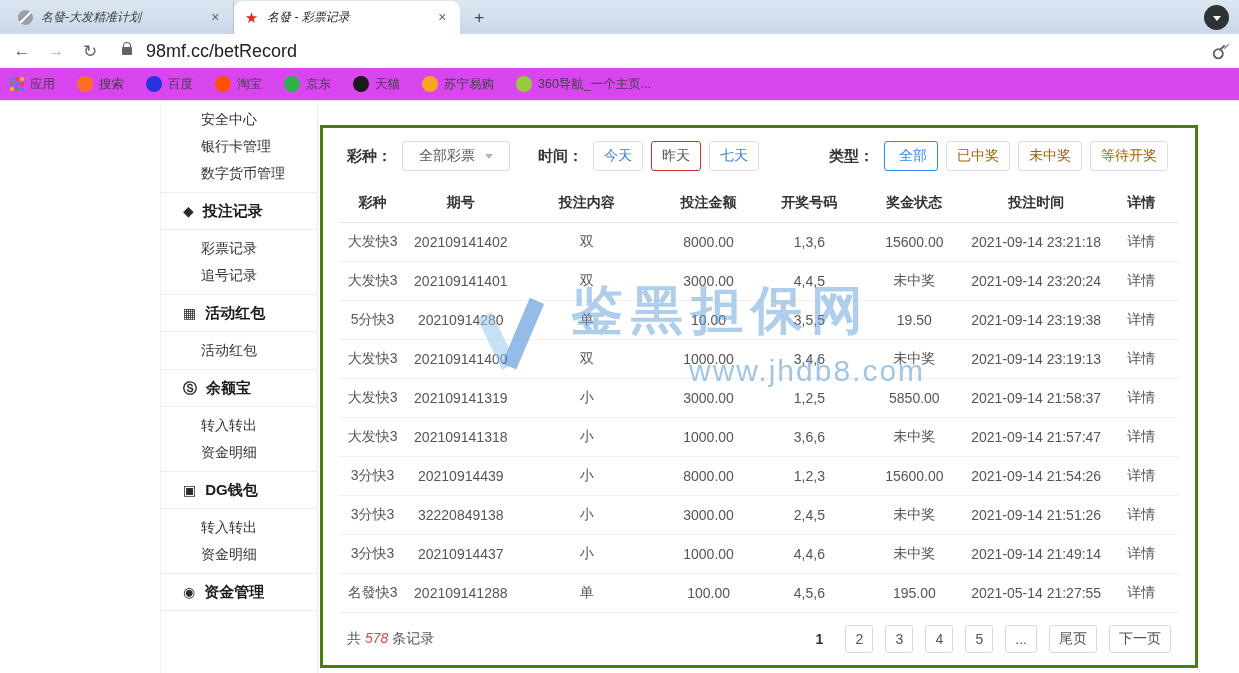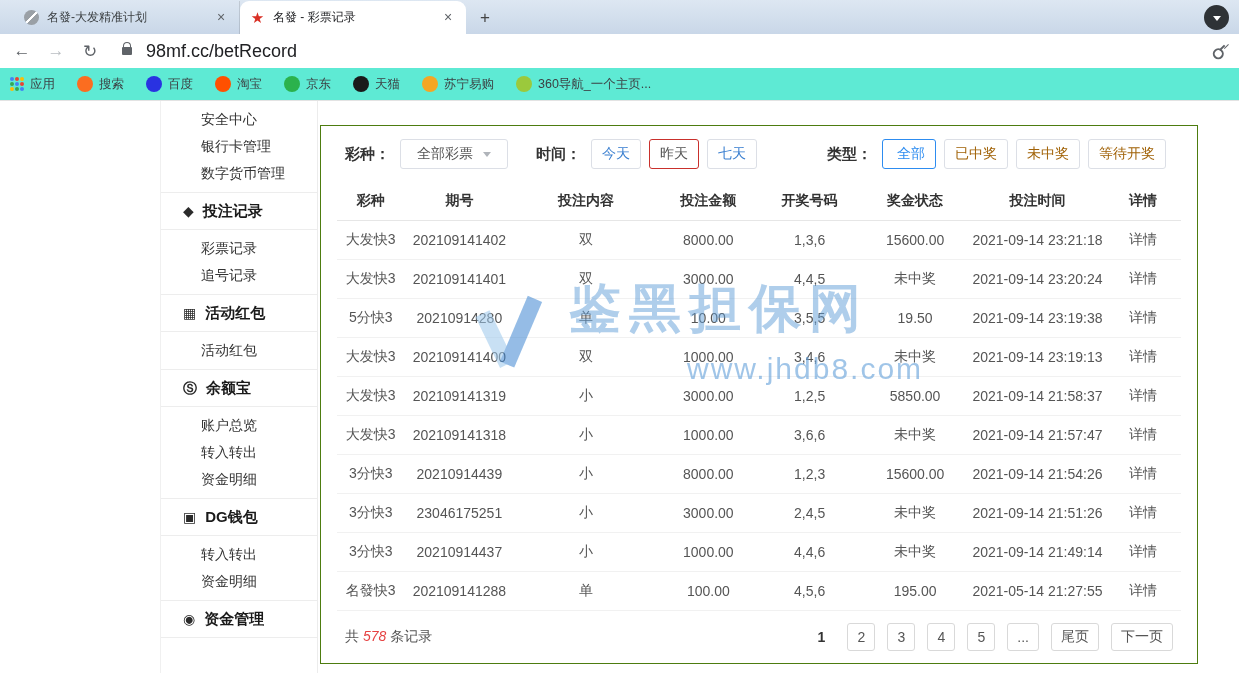--- a/index.html
+++ b/index.html
@@ -2,21 +2,21 @@
 <html style="--link: #3a8ee6; --red: #e64242; --blue-sel: #2d8cf0; --red-sel: #c9302c;"><head>
 <meta charset="utf-8">
 <style>
   * { margin:0; padding:0; box-sizing:border-box; }
   html,body { width:1239px; height:673px; overflow:hidden; background:#fff;
     font-family:"Liberation Sans","DejaVu Sans",sans-serif; }
   .screen { width:1239px; height:673px; position:relative; }
 
   
   .tabstrip { height:34px; background:linear-gradient(180deg,#dde7f2,#c9d7e8);
-    display:flex; align-items:flex-end; padding-left:14px; }
+    display:flex; align-items:flex-end; padding-left:8px;font-style:italic; }
   .tabs { display:flex; height:33px; }
   .tab { width:226px; height:33px; display:flex; align-items:center; gap:8px;
     padding:0 10px; font-size:12px; color:#3c4043; cursor:pointer; }
   .tab:not(.active){ border-right:1px solid rgba(0,0,0,.12); }
   .tab.active { background:#fff; border-radius:9px 9px 0 0; color:#202124; border-right:none; }
   .tab-title { flex:1; white-space:nowrap; overflow:hidden; }
   .tab-close { font-size:14px; color:#5f6368; width:16px; height:16px; line-height:15px;
     text-align:center; border-radius:50%; }
   .fav { width:15px; height:15px; display:flex; align-items:center; justify-content:center; flex:none; }
   .fav.clock-gray-icon { border-radius:50%; background:#9aa0a6;
@@ -36,21 +36,21 @@
   .lock { width:10px; height:8px; background:#5f6368; border-radius:1px; position:relative; margin-left:8px; flex:none; }
   .lock::before { content:""; position:absolute; top:-5px; left:1px; width:6px; height:6px;
     border:1.6px solid #5f6368; border-bottom:none; border-radius:4px 4px 0 0; }
   .url { font-size:18px; color:#202124; flex:1; }
   .key { width:16px; height:16px; position:relative; transform:rotate(-45deg); flex:none; cursor:pointer; }
   .key::before { content:""; position:absolute; left:0; top:4px; width:7px; height:7px;
     border:2px solid #5f6368; border-radius:50%; }
   .key::after { content:""; position:absolute; left:9px; top:7px; width:7px; height:2px;
     background:#5f6368; box-shadow:4px 2px 0 -0.5px #5f6368; }
 
-  .bookmarks { height:33px; background:#5eead4; border-bottom:1px solid #e3e3e3;
+  .bookmarks { height:33px; background:#d946ef; border-bottom:1px solid #e3e3e3;
     display:flex; align-items:center; padding:0 10px; }
   .bm-list { display:flex; align-items:center; gap:22px; }
   .bm { display:flex; align-items:center; gap:6px; font-size:12.5px; color:#3c4043; cursor:pointer; }
   .fav16 { width:16px; height:16px; border-radius:50%; flex:none; }
   .fav16.apps { display:grid; grid-template-columns:repeat(3,4px); grid-auto-rows:4px; gap:1px;
     border-radius:0; background:transparent !important; width:14px; height:14px; }
   .fav16.apps i { border-radius:50%; }
 
   
   .page { position:absolute; top:101px; left:0; right:0; bottom:0; background:#fff; overflow:hidden; }
@@ -58,21 +58,21 @@
   .sidebar { position:absolute; left:160px; top:0; bottom:0; width:158px;
     border-left:1px solid #f0f0f0; border-right:1px solid #ececec; background:#fff; }
   .sb-header { display:flex; align-items:center; gap:9px; height:38px; padding-left:22px;
     border-top:1px solid #ededed; border-bottom:1px solid #ededed;
     font-size:15px; font-weight:bold; color:#1a1a1a; cursor:pointer; }
   .sb-hicon { font-size:14px; color:#2b2b2b; line-height:1; }
   .sb-items { padding:5px 0; }
   .sb-item { height:27px; line-height:27px; padding-left:40px; font-size:14px; color:#333; cursor:pointer; }
 
   .card { position:absolute; left:320px; top:24px; width:878px; background:#fff;
-    border:1px solid #4d7c0f; }
+    border:3px solid #4d7c0f; }
 
   .filters { display:flex; align-items:center; padding:13px 24px 13px 24px; }
   .flabel { font-size:15px; font-weight:bold; color:#333; white-space:nowrap; }
   .select { width:108px; height:30px; margin-left:10px; border:1px solid #dcdfe6; border-radius:3px;
     display:flex; align-items:center; justify-content:center; gap:10px; font-size:14px; color:#555;
     background:#fff; cursor:pointer; }
   .caret { width:0; height:0; border-left:4px solid transparent; border-right:4px solid transparent;
     border-top:5px solid #b0b4ba; }
   .time-l { margin-left:28px; }
   .type-l { margin-left:70px; }
@@ -217,21 +217,20 @@
     <div class="sb-items">
             <div class="sb-item">活动红包</div>
           </div>
   </div>
         <div class="sb-group">
     <div class="sb-header">
       <span class="sb-hicon">Ⓢ</span>
       <span>余额宝</span>
     </div>
     <div class="sb-items">
-            <div class="sb-item">账户总览</div>
             <div class="sb-item">转入转出</div>
             <div class="sb-item">资金明细</div>
           </div>
   </div>
         <div class="sb-group">
     <div class="sb-header">
       <span class="sb-hicon">▣</span>
       <span>DG钱包</span>
     </div>
     <div class="sb-items">
@@ -350,21 +349,21 @@
               <td class="c1">20210914439</td>
               <td class="c2">小</td>
               <td class="c3">8000.00</td>
               <td class="c4">1,2,3</td>
               <td class="c5 win">15600.00</td>
               <td class="c6">2021-09-14 21:54:26</td>
               <td class="c7 link">详情</td>
             </tr>
             <tr>
               <td class="c0 link">3分快3</td>
-              <td class="c1">23046175251</td>
+              <td class="c1">32220849138</td>
               <td class="c2">小</td>
               <td class="c3">3000.00</td>
               <td class="c4">2,4,5</td>
               <td class="c5">未中奖</td>
               <td class="c6">2021-09-14 21:51:26</td>
               <td class="c7 link">详情</td>
             </tr>
             <tr>
               <td class="c0 link">3分快3</td>
               <td class="c1">20210914437</td>

